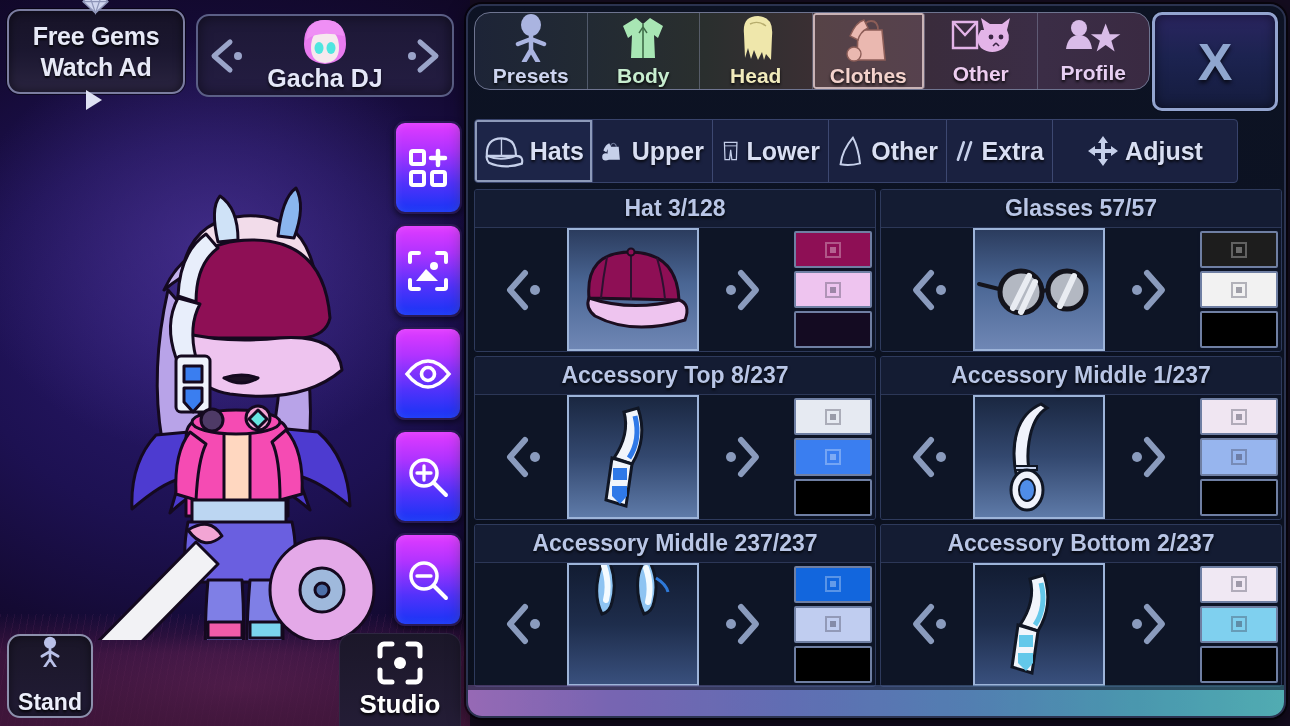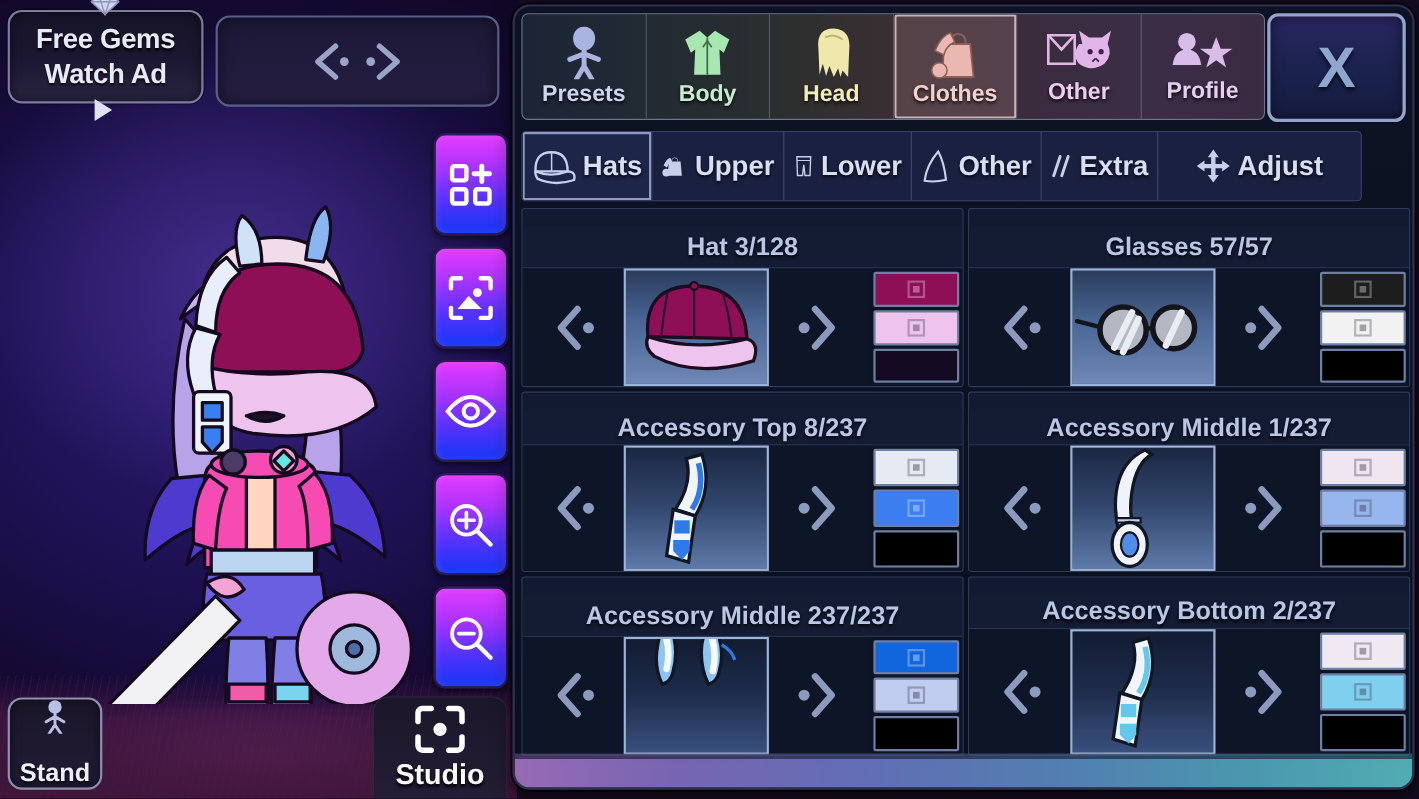--- a/index.html
+++ b/index.html
@@ -103,22 +103,22 @@
     opacity:0.85;
   }
   #panelBottomBar:after{
     content:""; position:absolute; left:0; top:-5px; width:100%; height:5px;
     background:linear-gradient(90deg,#6a4f8a,#4a5d8e,#3f7d8c);
     opacity:0.7;
   }
 
   
   #mainTabs{
-    position:absolute; left:6px; top:6px; width:676px; height:97px;
-    border-radius:6px; overflow:hidden;
+    position:absolute; left:6px; top:6px; width:676px; height:78px;
+    border-radius:16px; overflow:hidden;
     border:1px solid #6e7490;
     display:flex;
     background:linear-gradient(90deg,#1d2437 0%, #222a33 17%, #2a2f2e 34%, #3a2f33 50%, #3a2c3c 67%, #3b2d46 84%, #3a2a42 100%);
   }
   .mtab{
     flex:1; display:flex; flex-direction:column; align-items:center; justify-content:center;
     gap:2px; cursor:pointer; position:relative;
     border-right:1px solid rgba(140,148,175,0.45);
   }
   .mtab:last-child{border-right:none;}
@@ -157,21 +157,21 @@
     position:absolute; left:6px; top:183px; width:808px; height:498px;
     display:grid; grid-template-columns:1fr 1fr; grid-template-rows:1fr 1fr 1fr;
     gap:4px;
   }
   .card{
     background:#121a30; border:1px solid #2e3a5c; border-radius:3px;
     display:flex; flex-direction:column; overflow:hidden;
   }
   .cardTitleBar{
     height:38px; background:#141c33; border-bottom:1px solid #2c3757;
-    display:flex;align-items:center;justify-content:center;margin-top:16px;
+    display:flex;align-items:center;justify-content:center;
   }
   .cardTitle{ color:#b9c6e6; font-size:23px; font-weight:bold; text-shadow:0 2px 3px rgba(0,0,0,0.8);}
   .cardBody{ flex:1; display:flex; }
   .navArea{
     width:92px; display:flex;align-items:center;justify-content:center;cursor:pointer;
     background:#0e1526;
   }
   .preview{
     flex:1; display:flex;align-items:center;justify-content:center;
     background:linear-gradient(180deg,#2b3c5e 0%, #4a6694 45%, #6f87b5 100%);
@@ -279,20 +279,30 @@
         </span>
     </div>
   </div>
 
   <div id="charSel">
     <div class="arrowL">
       <svg class="chev" width="44" height="40" viewBox="0 0 44 40">
         <path d="M26 6 L10 20 L26 34" fill="none" stroke="#9aa4c9" stroke-width="5" stroke-linecap="round" stroke-linejoin="round"></path>
         <circle cx="34" cy="20" r="4" fill="#9aa4c9"></circle>
       </svg>
+    </div>
+    <div class="mid">
+      <svg class="avatarHead" viewBox="0 0 54 50">
+        <path d="M6 26 q0 -24 21 -24 q21 0 21 24 q0 18 -21 20 q-21 -2 -21 -20z" fill="#e87bf0"></path>
+        <path d="M13 30 q0 -18 14 -18 q14 0 14 18 q0 14 -14 15 q-14 -1 -14 -15z" fill="#f6e9ee"></path>
+        <ellipse cx="21" cy="30" rx="4.5" ry="6" fill="#4fe6e0"></ellipse>
+        <ellipse cx="33" cy="30" rx="4.5" ry="6" fill="#4fe6e0"></ellipse>
+        <path d="M8 22 q12 -10 38 -4 q-2 -16 -19 -16 q-18 0 -19 20z" fill="#ef8ff5"></path>
+      </svg>
+      <span id="charName">Gacha DJ</span>
     </div>
     <div class="arrowR">
       <svg class="chev" width="44" height="40" viewBox="0 0 44 40">
         <circle cx="10" cy="20" r="4" fill="#9aa4c9"></circle>
         <path d="M18 6 L34 20 L18 34" fill="none" stroke="#9aa4c9" stroke-width="5" stroke-linecap="round" stroke-linejoin="round"></path>
       </svg>
     </div>
   </div>
 
   <div id="tools">

